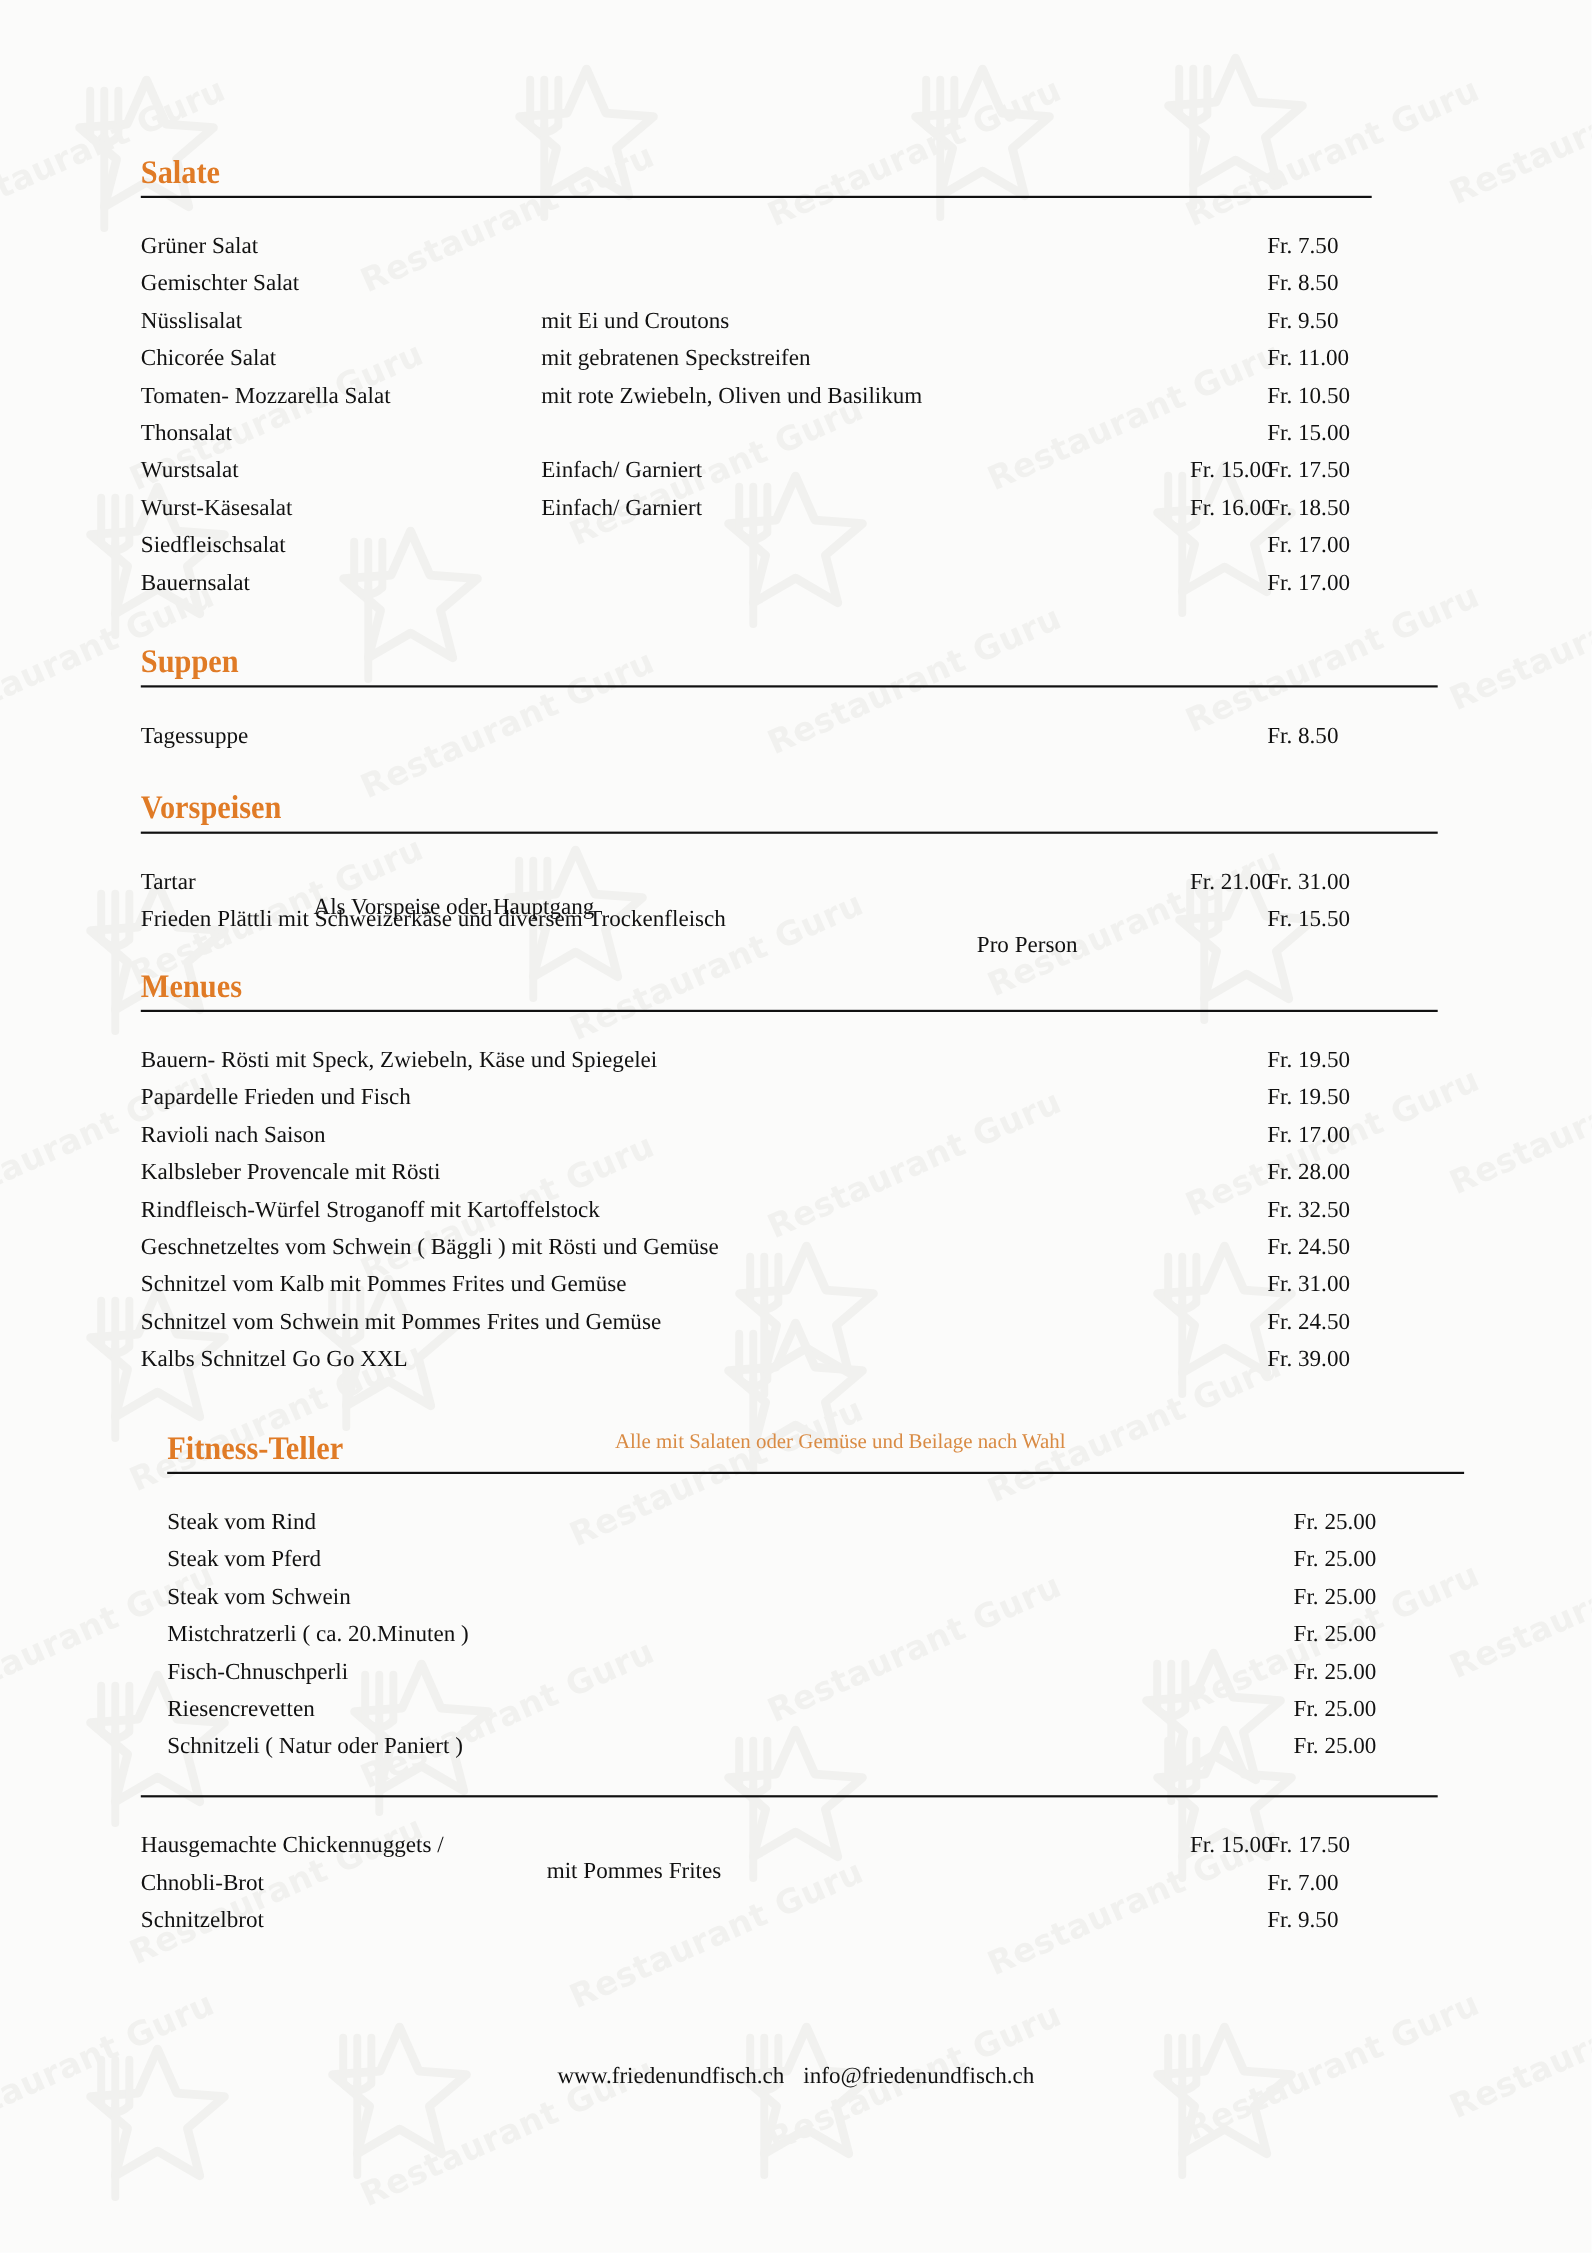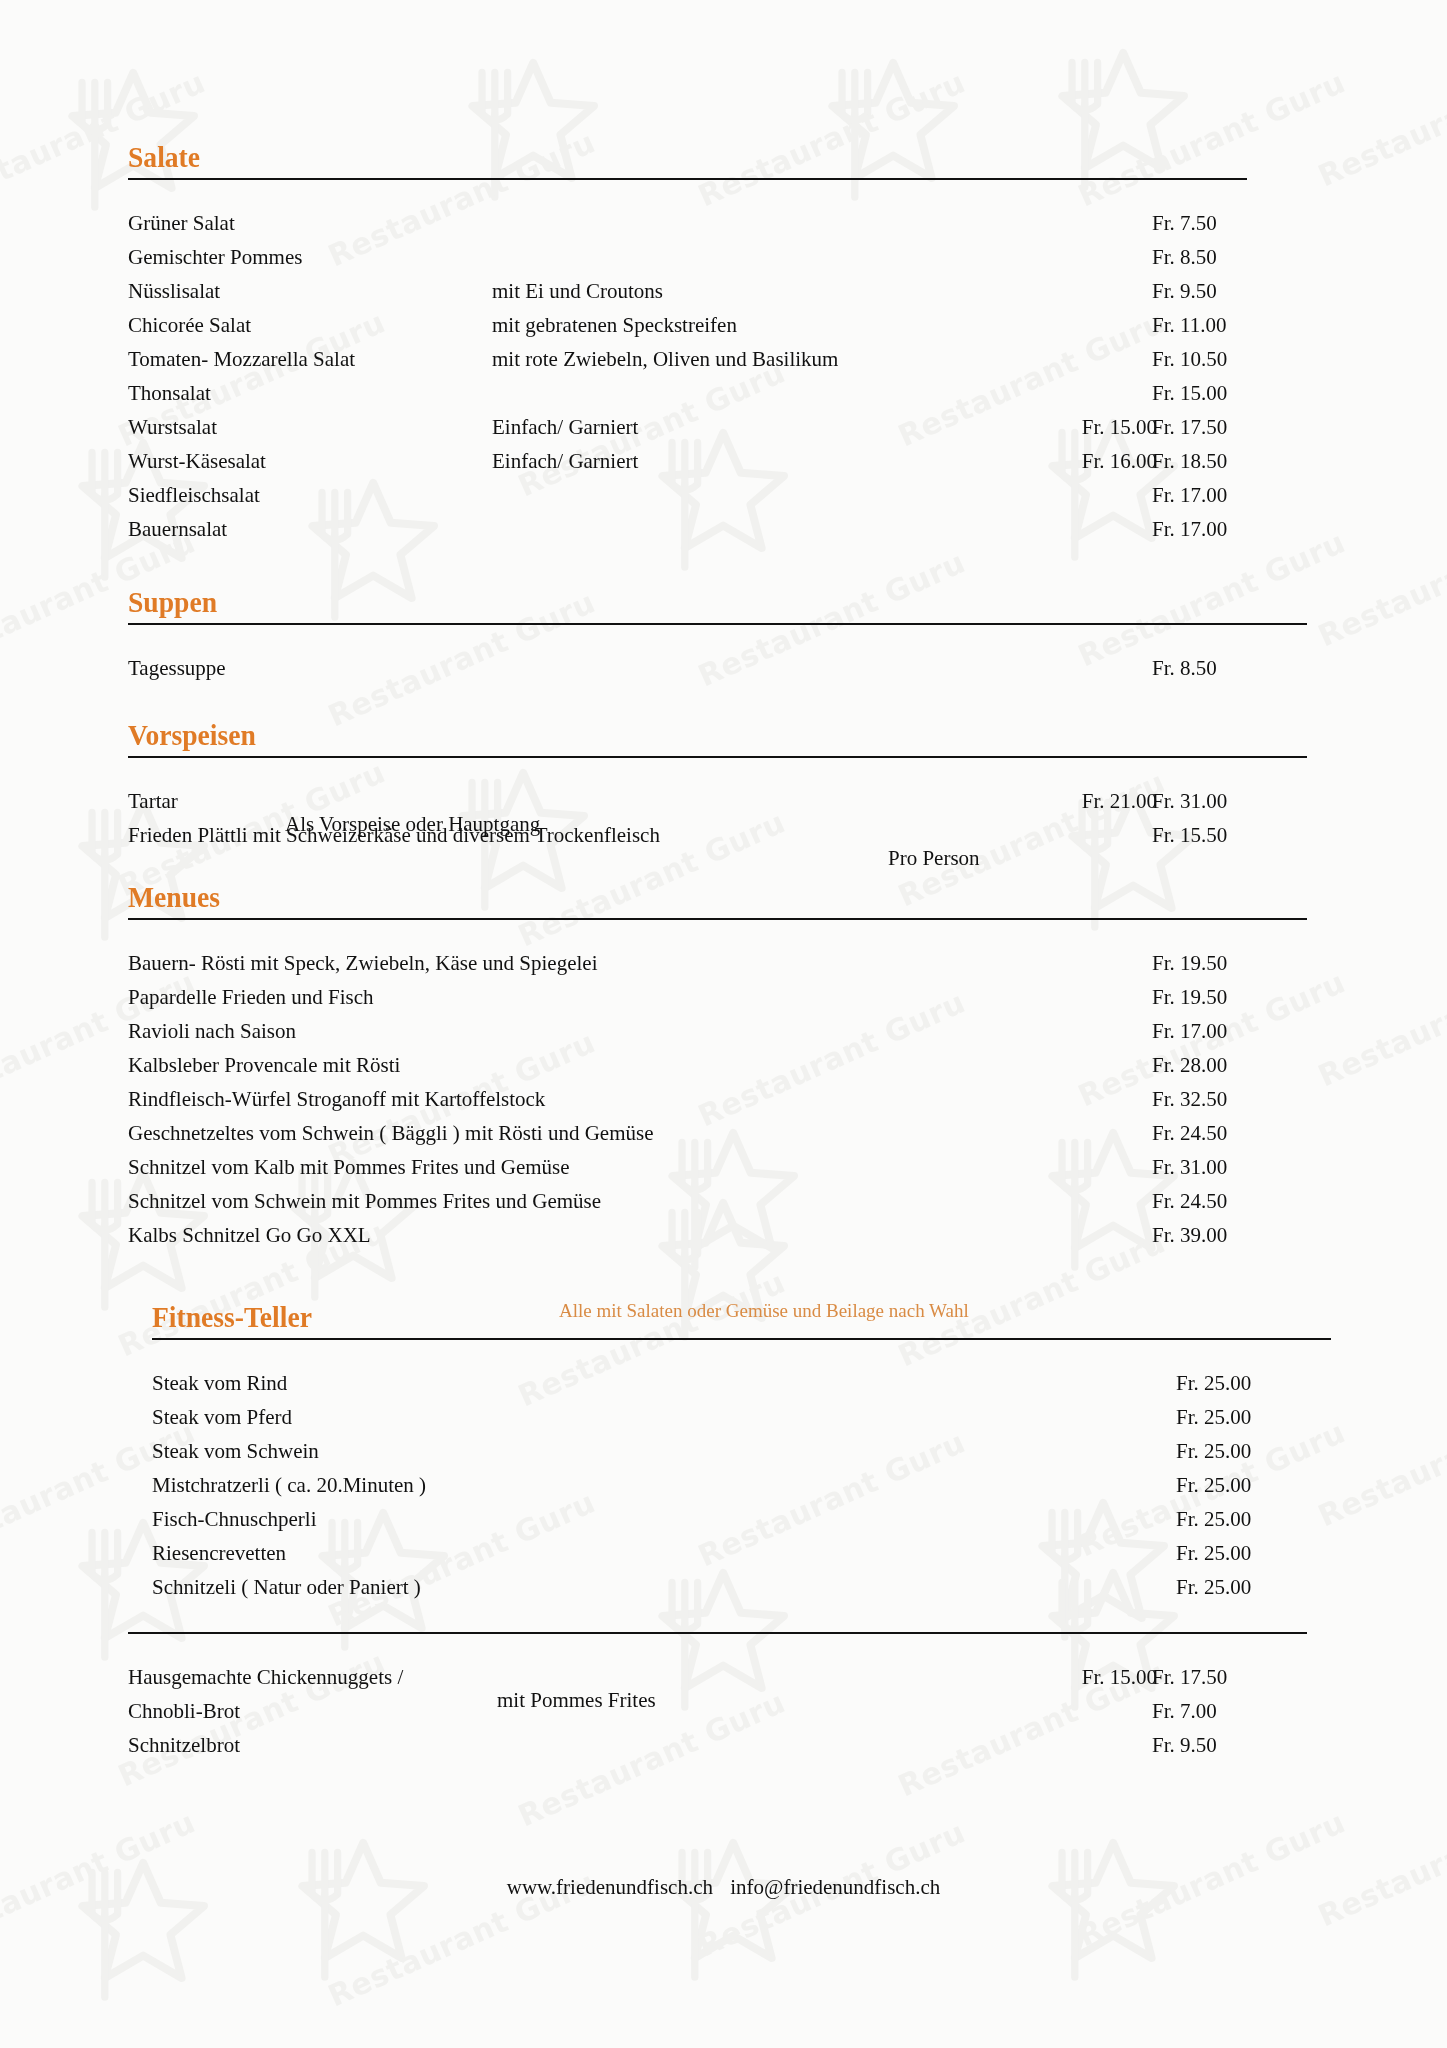--- a/index.html
+++ b/index.html
@@ -354,21 +354,21 @@
         <div class="sec-head">
           <div class="sec-title">Salate</div>
         </div>
         <div class="rule" style="width: 1119px;"></div>
         <div class="items">
           <div class="row">
             <span class="c-name">Grüner Salat</span>
             <span class="c-p2">Fr. 7.50</span>
           </div>
           <div class="row">
-            <span class="c-name">Gemischter Pommes</span>
+            <span class="c-name">Gemischter Salat</span>
             <span class="c-p2">Fr. 8.50</span>
           </div>
           <div class="row">
             <span class="c-name">Nüsslisalat</span>
             <span class="c-desc">mit Ei und Croutons</span>
             <span class="c-p2">Fr. 9.50</span>
           </div>
           <div class="row">
             <span class="c-name">Chicorée Salat</span>
             <span class="c-desc">mit gebratenen Speckstreifen</span>

